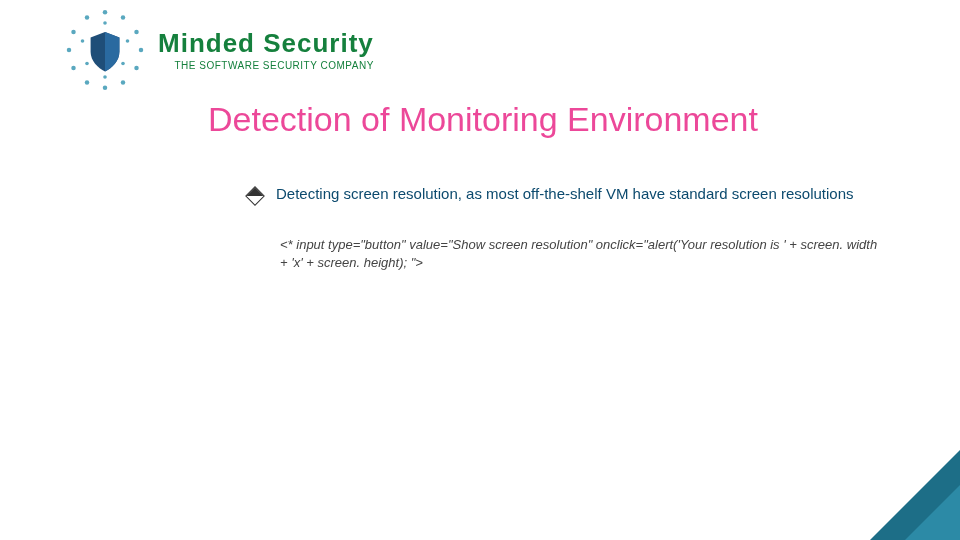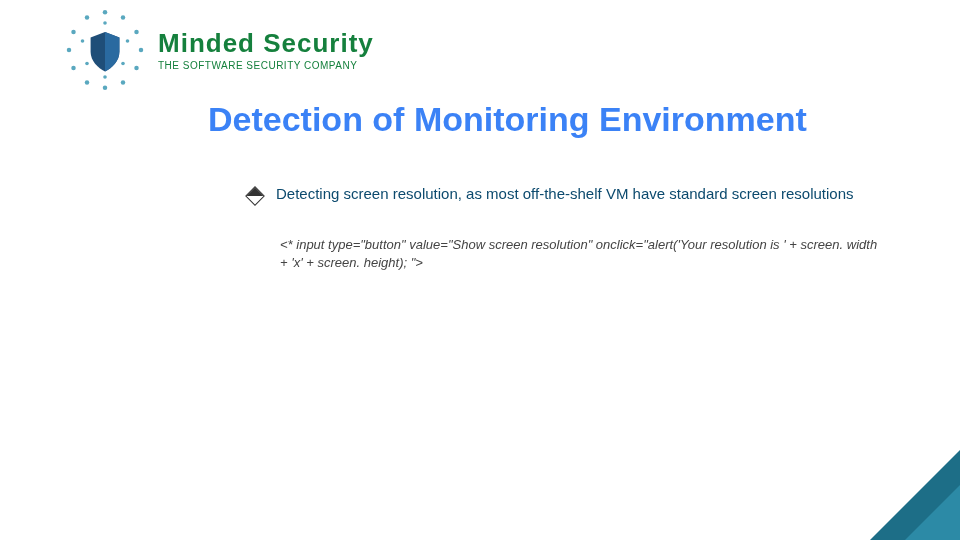--- a/index.html
+++ b/index.html
@@ -38,28 +38,29 @@
   }
   .logo-text .brand {
     font-size: 26px;
     font-weight: 600;
     letter-spacing: 1px;
   }
   .logo-text .sub {
     font-size: 10px;
     letter-spacing: 0.5px;
     margin-top: 2px;
+    text-align: right;
   }
   .title {
     position: absolute;
     top: 100px;
     left: 208px;
     font-size: 34px;
-    color: #3b82f6;
-    font-weight: 700;
+    color: #ec4899;
+    font-weight: 400;
   }
   .bullet-row {
     position: absolute;
     top: 185px;
     left: 248px;
     right: 30px;
     display: flex;
     align-items: flex-start;
     color: #0c4a6e;
     font-size: 15px;

